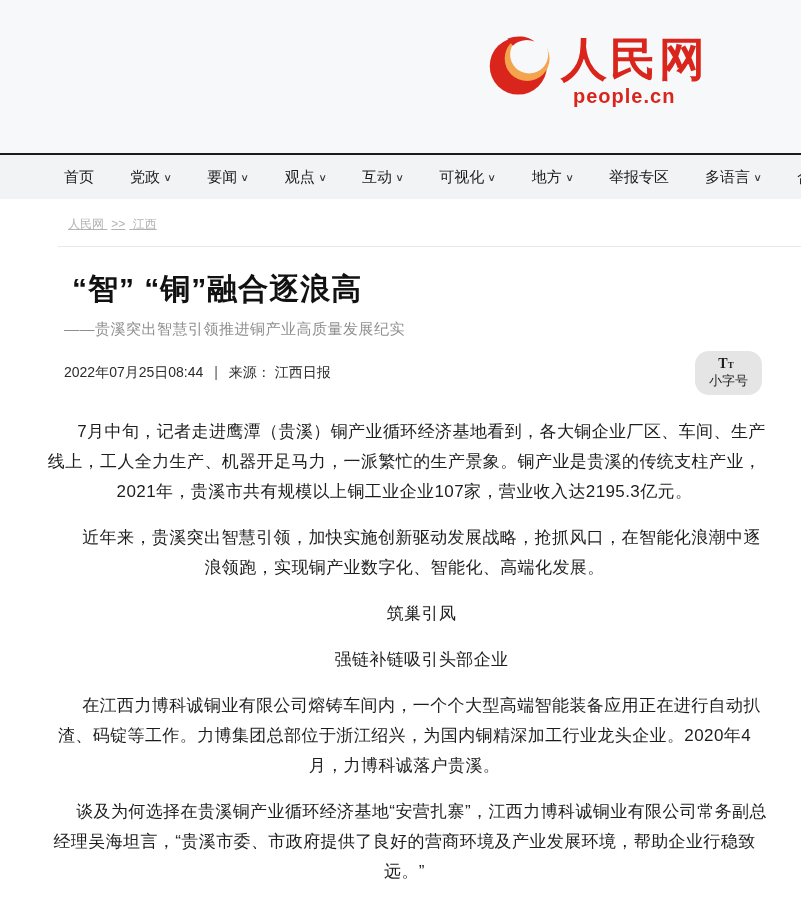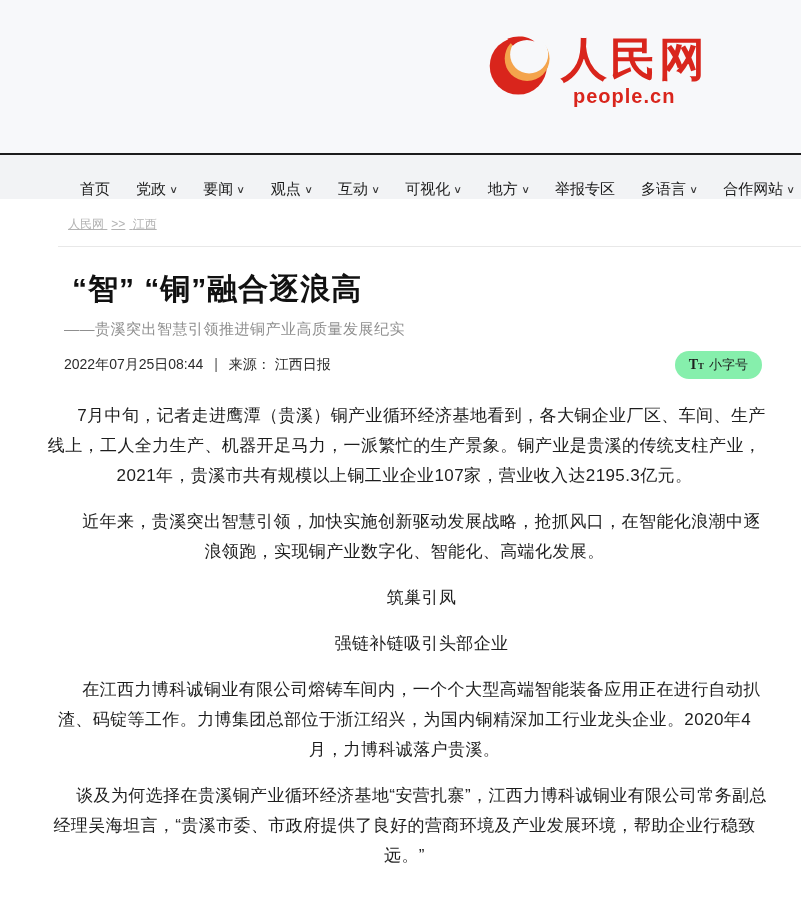--- a/index.html
+++ b/index.html
@@ -34,22 +34,22 @@
   }
 
   
   .navbar {
     height: 46px;
     background: #f2f3f5;
     border-top: 2px solid #1c1c1c;
   }
   .nav-list {
     height: 100%;
-    display: flex; align-items: flex-end;
-    padding-left: 80px; gap: 26px;
+    display: flex; align-items: center;
+    padding-left: 64px; gap: 36px;
   }
   .nav-item {
     display: inline-flex; align-items: center;
     font-size: 15px; color: #1a1a1a; text-decoration: none;
     white-space: nowrap; cursor: pointer;
   }
   .nav-item .chev {
     font-size: 10px; color: #333; margin-left: 4px; transform: scaleX(1.2);
   }
 
@@ -78,23 +78,23 @@
   .meta-row {
     margin: 12px 39px 0 64px;
     display: flex; justify-content: space-between; align-items: center;
   }
   .meta-left { font-size: 14px; color: #2b2b2b; }
   .meta-left .meta-sep { margin: 0 7px; color: #555; }
   .meta-left a { color: #2b2b2b; text-decoration: none; cursor: pointer; }
 
   .font-size-btn {
     display: inline-flex; align-items: center;
-    background: #86efac; border: none; border-radius: 14px;
+    background: #e5e5e5; border: none; border-radius: 14px;
     padding: 5px 14px; font-size: 13px; color: #1d1d1d;
-    cursor: pointer; font-family: inherit;
+    cursor: pointer; font-family: inherit; flex-direction: column;
   }
   .tt-icon { margin-right: 5px; color: #1d1d1d; }
   .t-big { font-size: 14px; font-weight: bold; font-family: "Liberation Serif", serif; }
   .t-small { font-size: 9px; font-weight: bold; font-family: "Liberation Serif", serif; }
 
   .article-body {
     margin: 22px 34px 0 42px;
     font-size: 17px; line-height: 30px; color: #1d1d1d;
   }
   .article-body p {

